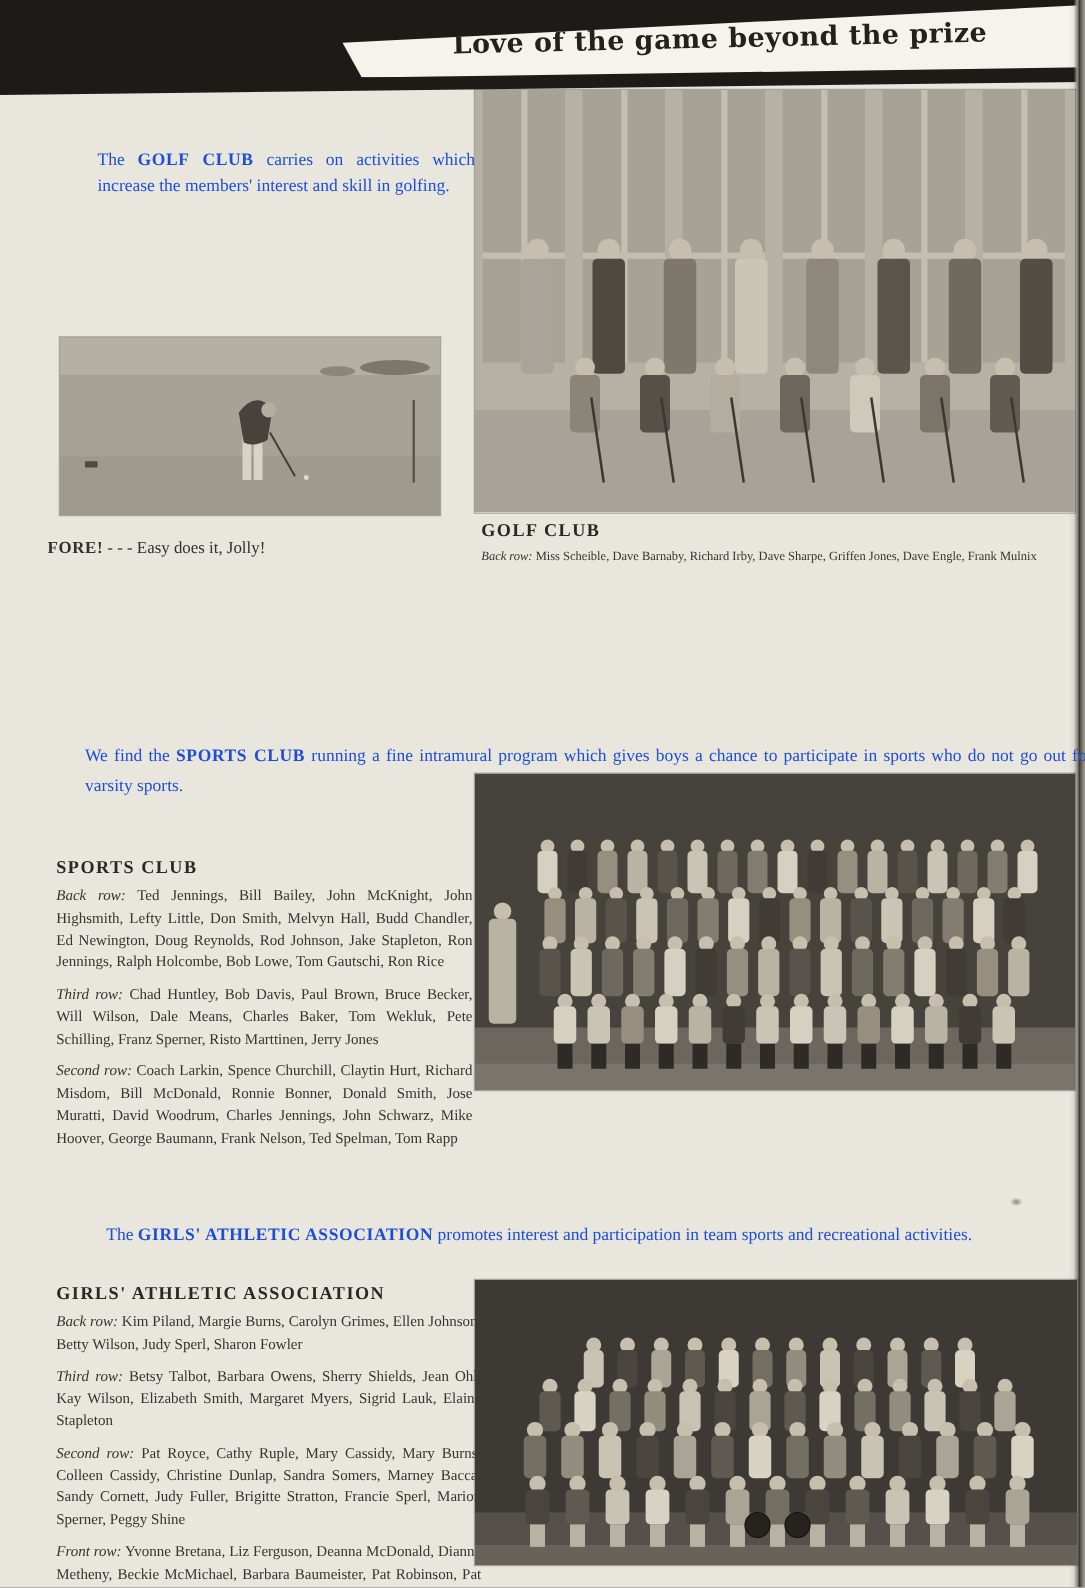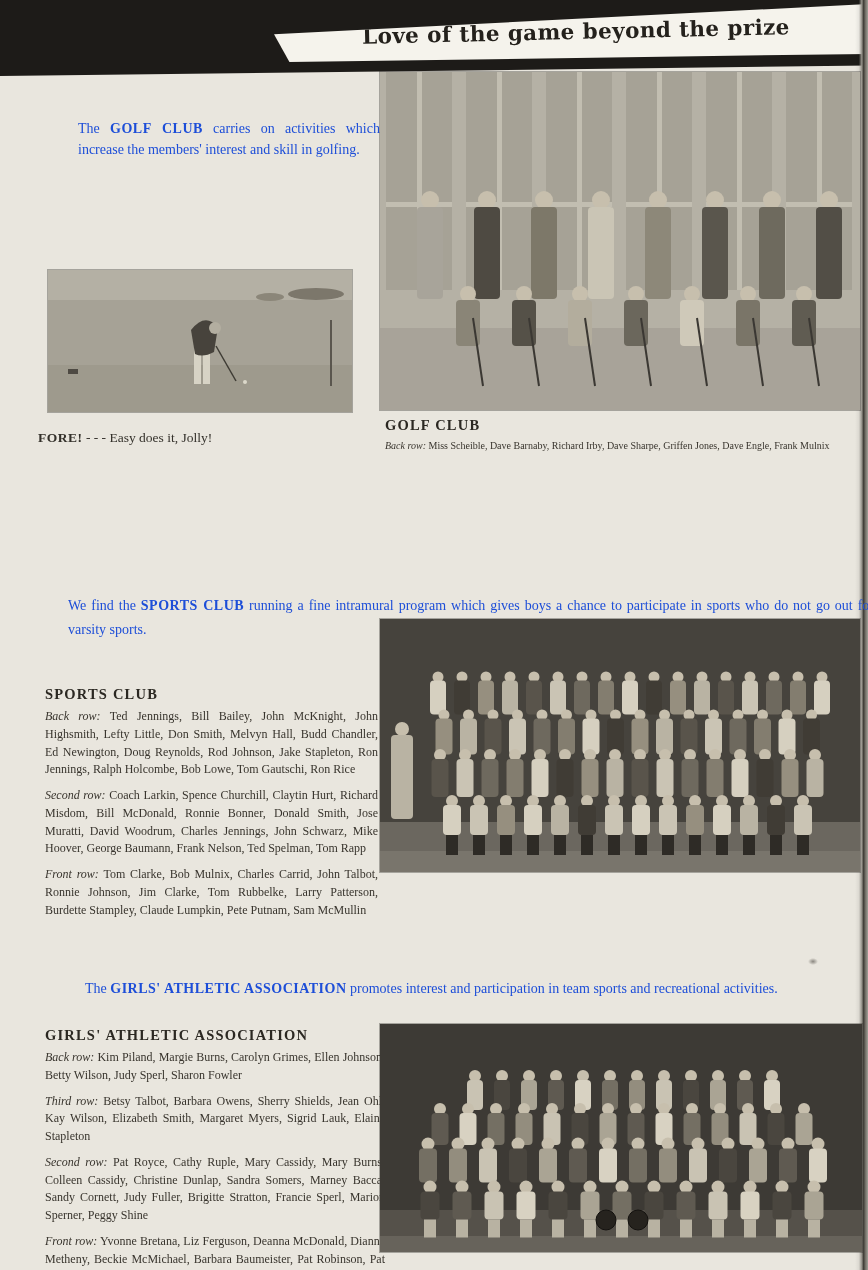--- a/index.html
+++ b/index.html
@@ -156,22 +156,22 @@
   <div class="roster" id="golf-roster">
     <h3 class="club-heading">GOLF CLUB</h3>
     <p><span class="rowlabel">Back row:</span> <span>Miss Scheible, Dave Barnaby, Richard Irby, Dave Sharpe, Griffen Jones, Dave Engle, Frank Mulnix</span></p>
   </div>
 
   <p class="para" id="sports-intro"><span>We find the</span> <b>SPORTS CLUB</b> <span>running a fine intramural program which gives boys a chance to participate in sports who do not go out for varsity sports.</span></p>
 
   <div class="roster" id="sports-roster">
     <h3 class="club-heading">SPORTS CLUB</h3>
     <p><span class="rowlabel">Back row:</span> <span>Ted Jennings, Bill Bailey, John McKnight, John Highsmith, Lefty Little, Don Smith, Melvyn Hall, Budd Chandler, Ed Newington, Doug Reynolds, Rod Johnson, Jake Stapleton, Ron Jennings, Ralph Holcombe, Bob Lowe, Tom Gautschi, Ron Rice</span></p>
+    <p><span class="rowlabel">Third row:</span> <span>Chad Huntley, Bob Davis, Paul Brown, Bruce Becker, Will Wilson, Dale Means, Charles Baker, Tom Wekluk, Pete Schilling, Franz Sperner, Risto Marttinen, Jerry Jones</span></p>
     <p><span class="rowlabel">Second row:</span> <span>Coach Larkin, Spence Churchill, Claytin Hurt, Richard Misdom, Bill McDonald, Ronnie Bonner, Donald Smith, Jose Muratti, David Woodrum, Charles Jennings, John Schwarz, Mike Hoover, George Baumann, Frank Nelson, Ted Spelman, Tom Rapp</span></p>
-    <p><span class="rowlabel">Front row:</span> <span>Tom Clarke, Bob Mulnix, Charles Carrid, John Talbot, Ronnie Johnson, Jim Clarke, Tom Rubbelke, Larry Patterson, Burdette Stampley, Claude Lumpkin, Pete Putnam, Sam McMullin</span></p>
   </div>
 
   <svg class="photo" id="photo-sports" width="480" height="253">
     <rect width="480" height="253" fill="#46433d"></rect>
   <rect x="0" y="203" width="480" height="50" fill="#6b675f"></rect>
       <rect x="0" y="232" width="480" height="21" fill="#79756c"></rect>
       <circle cx="22" cy="110" r="7" fill="#c7bfad"></circle>
       <rect x="11" y="116" width="22" height="84" rx="4" fill="#b9b3a3"></rect>
       <circle cx="58" cy="58" r="5.5" fill="#c7bfad"></circle>
       <rect x="50" y="61.5" width="16" height="34" rx="4" fill="#d6d0c0"></rect>

